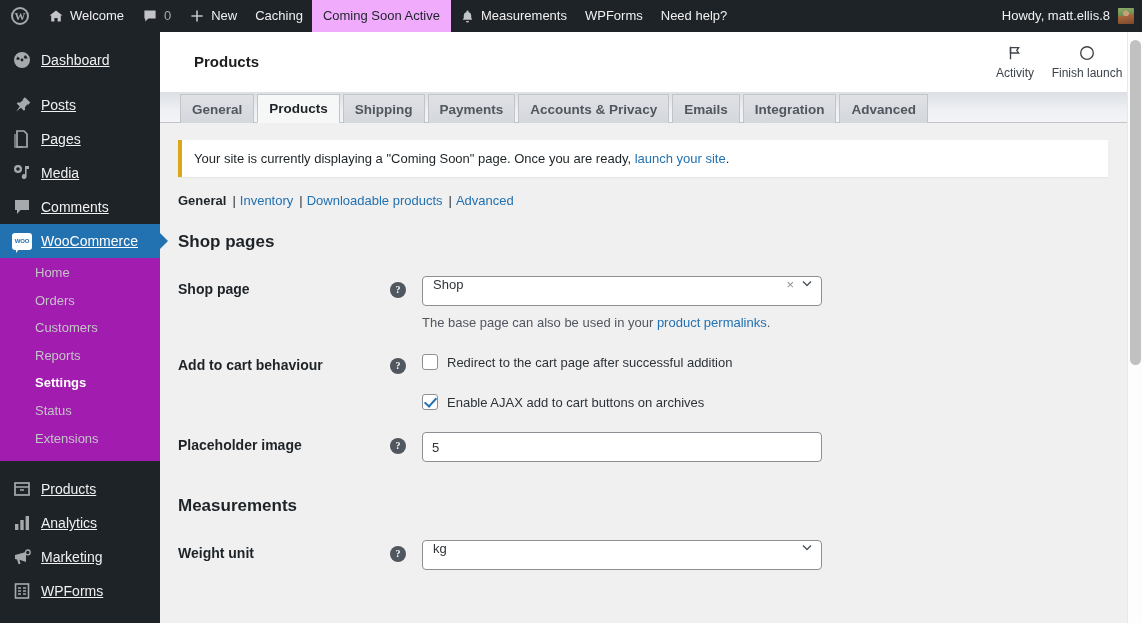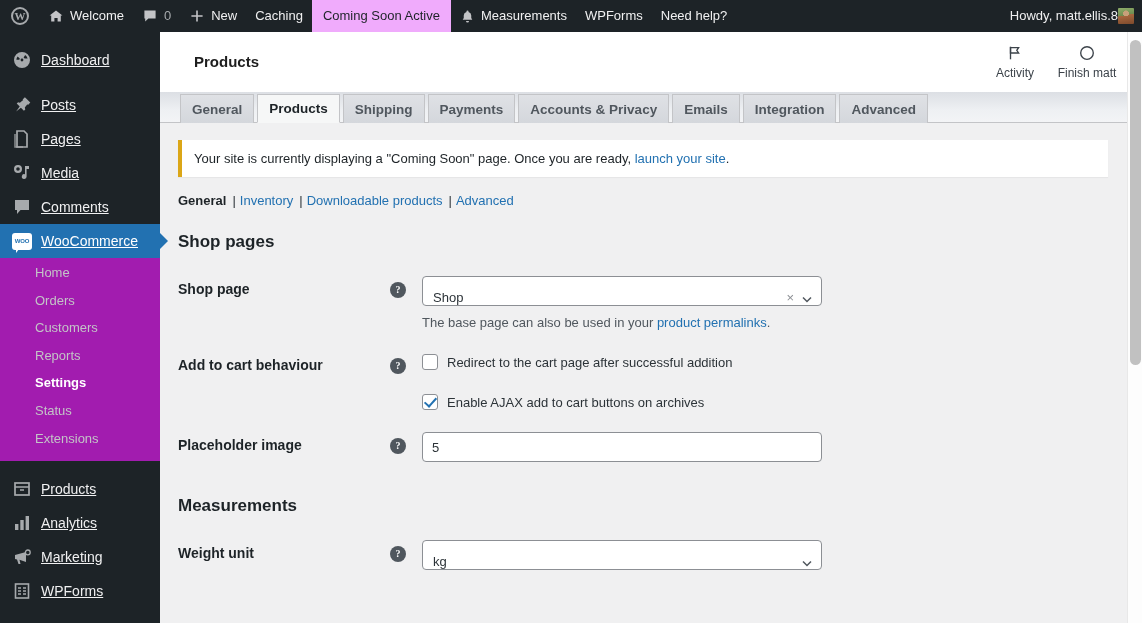--- a/index.html
+++ b/index.html
@@ -18,21 +18,21 @@
     display: flex; align-items: stretch; font-size: 13px; z-index: 40;
   }
   .ab-item {
     display: flex; align-items: center; gap: 6px;
     padding: 0 9px; color: #f0f0f1; white-space: nowrap; height: 32px;
     line-height: 32px;
   }
   .ab-logo { padding: 0 10px 0 11px; }
   .ab-coming-soon { background: #f0abfc; color: #1d2327; font-weight: 400; padding: 0 11px; }
   .ab-spacer { flex: 1; }
-  .ab-howdy { padding-right: 8px; gap: 0; }
+  .ab-howdy { padding-right: 8px; gap: 8px; }
   .ab-avatar {
     width: 16px; height: 16px; border-radius: 1px;
     background:
       radial-gradient(circle at 50% 34%, #c7a07a 0 22%, transparent 23%),
       linear-gradient(170deg, #8fae6a 0%, #6f8c50 45%, #a8683f 46%, #7d4a2c 100%);
     display: inline-block;
   }
   .wp-logo-circle {
     width: 18px; height: 18px; border-radius: 50%;
     border: 2px solid #a7aaad; position: relative; display: inline-block;
@@ -157,21 +157,21 @@
   .field-row { display: flex; align-items: flex-start; gap: 0; }
   .help-tip {
     width: 16px; height: 16px; border-radius: 50%; background: #50575e;
     color: #fff; font-size: 10px; font-weight: 700; line-height: 16px;
     text-align: center; flex: 0 0 16px; margin: 6px 16px 0 0;
     font-family: "Liberation Serif", serif;
   }
   .select2-box {
     width: 400px; height: 30px; background: #fff;
     border: 1px solid #8c8f94; border-radius: 4px;
-    display: flex; align-items: flex-end; padding: 0 8px 0 10px;
+    display: flex; align-items: flex-start; padding: 0 8px 0 10px;
     font-size: 13px; color: #2c3338;
   }
   .select2-box .val { flex: 1; }
   .s2-clear { color: #8c8f94; font-size: 13px; padding: 0 7px 0 0; }
   .chev { width: 12px; height: 12px; color: #50575e; }
   .desc {
     font-size: 13px; color: #50575e; margin-top: 7px; line-height: 1.5;
   }
   .desc a { color: #2271b1; }
   .cb-row { display: flex; align-items: center; gap: 9px; padding: 2px 0; }
@@ -354,21 +354,21 @@
         <svg width="18" height="18" viewBox="0 0 20 20" fill="none" stroke="#3c434a" stroke-width="1.5">
           <path d="M5 3v14"></path>
             <path d="M5 4h9l-2 3 2 3H5z"></path>
         </svg>
         <span class="hdr-label">Activity</span>
       </div>
       <div class="hdr-action">
         <svg width="18" height="18" viewBox="0 0 20 20" fill="none" stroke="#3c434a" stroke-width="1.5">
           <circle cx="10" cy="10" r="7"></circle>
         </svg>
-        <span class="hdr-label">Finish matt</span>
+        <span class="hdr-label">Finish launch</span>
       </div>
     </div>
   </div>
 
   <div class="nav-tab-wrapper">
     <a class="nav-tab">General</a>
     <a class="nav-tab nav-tab-active">Products</a>
     <a class="nav-tab">Shipping</a>
     <a class="nav-tab">Payments</a>
     <a class="nav-tab">Accounts &amp; Privacy</a>

